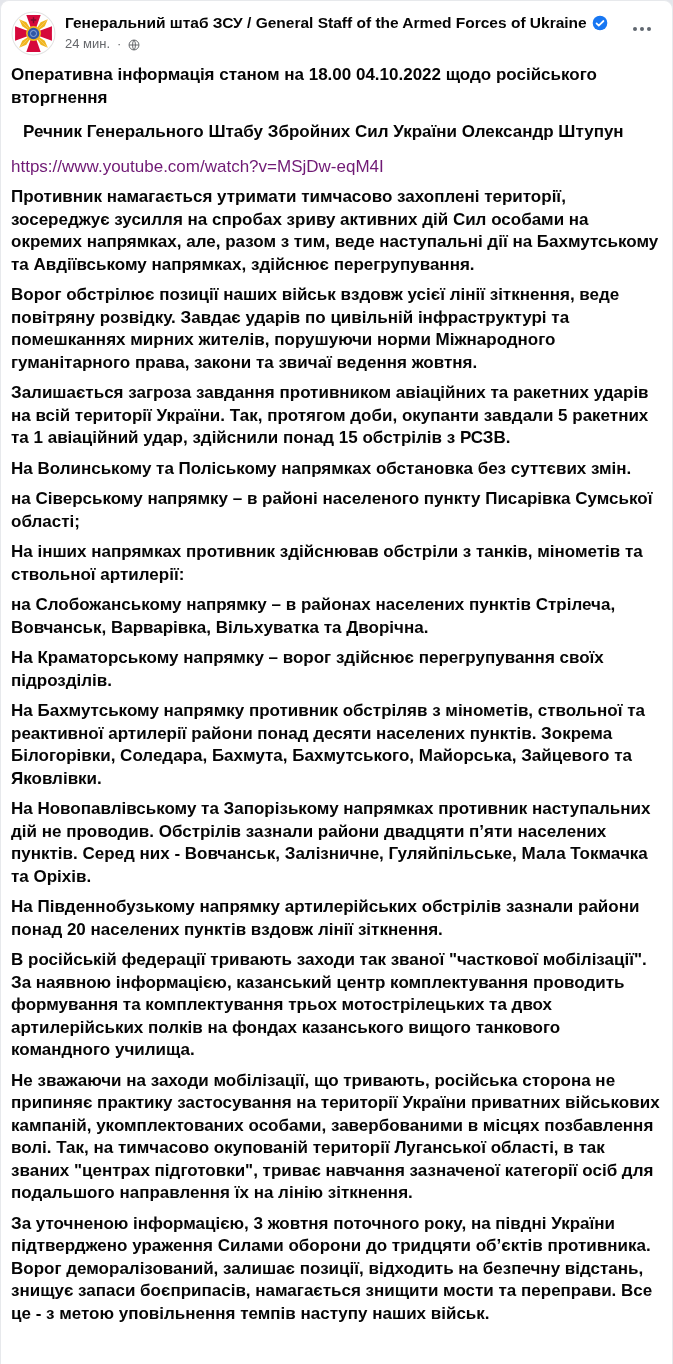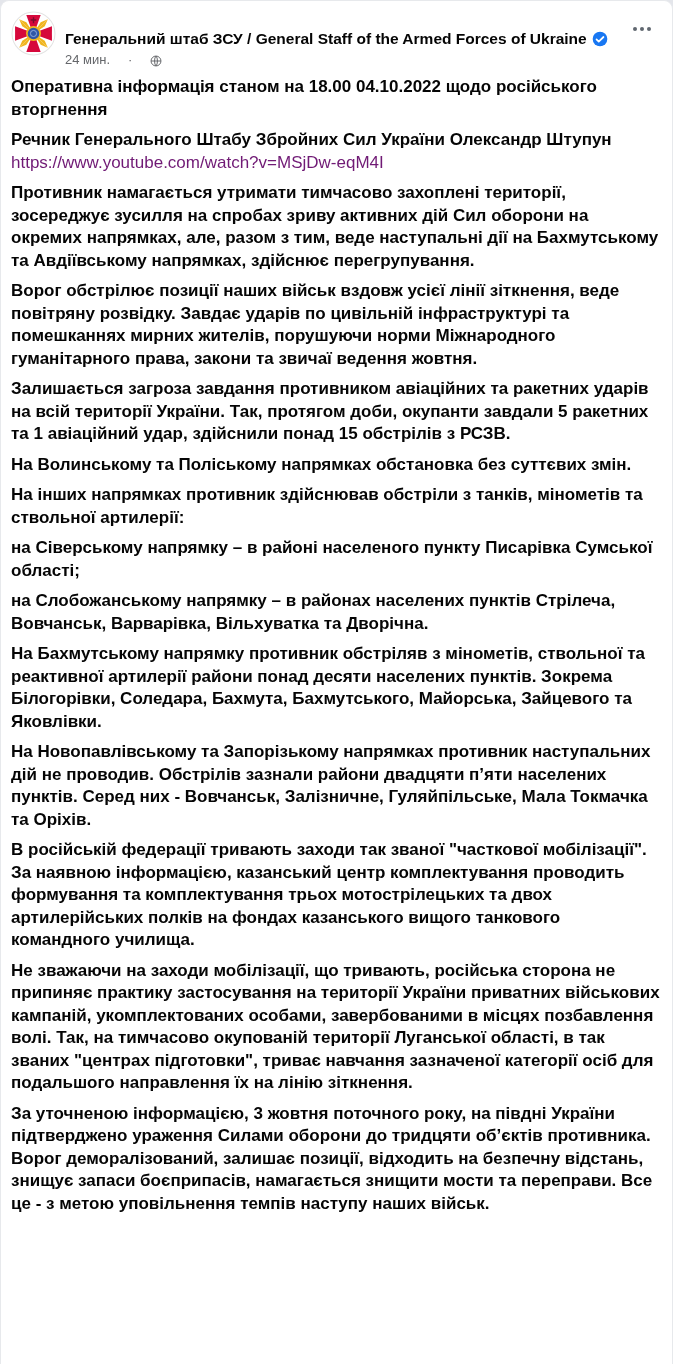--- a/index.html
+++ b/index.html
@@ -29,34 +29,34 @@
     width: 45px; height: 45px;
     border-radius: 50%;
     flex: 0 0 45px;
     cursor: pointer;
     display: block;
   }
   .avatar-btn svg { display: block; }
   .header-texts { flex: 1 1 auto; margin-left: 9px; min-width: 0; }
   .page-name-row {
     display: flex; align-items: center; gap: 5px;
-    margin-top: 18px;
+    margin-top: 2px;
   }
   .page-name {
     font-size: 15.5px;
     font-weight: bold;
     color: #050505;
     text-decoration: none;
     line-height: 20px;
     cursor: pointer;
     white-space: nowrap;
   }
   .verified { flex: 0 0 auto; display: inline-flex; }
   .meta-row {
-    display: flex; align-items: center; gap: 18px;
+    display: flex; align-items: center; gap: 7px;
     margin-top: 3px;
     color: #65676b;
     font-size: 13px;
     line-height: 16px;
   }
   .timestamp { color: #65676b; text-decoration: none; cursor: pointer; }
   .meta-sep { color: #65676b; }
   .globe { display: inline-flex; margin-top: 1px; }
   .more-btn {
     flex: 0 0 auto;
@@ -80,21 +80,21 @@
     color: #050505;
   }
   .post-body p { margin: 0 0 8px 0; font-weight: bold; }
   .post-link {
     color: #701a75;
     text-decoration: none;
     word-break: break-all;
     cursor: pointer;
   }
   .intro-block { margin-bottom: 8px; }
-  .intro-block p { margin: 0; }
+  .intro-block p { margin: 12px; }
 </style>
 </head>
 <body>
 
 <article class="post-card">
 
   <header class="post-header">
 
     <a class="avatar-btn" title="">
       <span>
@@ -155,29 +155,31 @@
   <div class="post-body">
 
     <p>Оперативна інформація станом на 18.00 04.10.2022 щодо російського вторгнення</p>
 
     <div class="intro-block">
       <p>Речник Генерального Штабу Збройних Сил України Олександр Штупун</p>
       <a class="post-link">https://www.youtube.com/watch?v=MSjDw-eqM4I</a>
     </div>
 
     <div>
-        <p>Противник намагається утримати тимчасово захоплені території, зосереджує зусилля на спробах зриву активних дій Сил оборони на окремих напрямках, але, разом з тим, веде наступальні дії на Бахмутському та Авдіївському напрямках, здійснює перегрупування.</p>
+        <p>Противник намагається утримати тимчасово захоплені території, зосереджує зусилля на спробах зриву активних дій Сил особами на окремих напрямках, але, разом з тим, веде наступальні дії на Бахмутському та Авдіївському напрямках, здійснює перегрупування.</p>
         <p>Ворог обстрілює позиції наших військ вздовж усієї лінії зіткнення, веде повітряну розвідку. Завдає ударів по цивільній інфраструктурі та помешканнях мирних жителів, порушуючи норми Міжнародного гуманітарного права, закони та звичаї ведення жовтня.</p>
         <p>Залишається загроза завдання противником авіаційних та ракетних ударів на всій території України. Так, протягом доби, окупанти завдали 5 ракетних та 1 авіаційний удар, здійснили понад 15 обстрілів з РСЗВ.</p>
         <p>На Волинському та Поліському напрямках обстановка без суттєвих змін.</p>
+        <p>на Сіверському напрямку – в районі населеного пункту Писарівка Сумської області;</p>
         <p>На інших напрямках противник здійснював обстріли з танків, мінометів та ствольної артилерії:</p>
-        <p>на Сіверському напрямку – в районі населеного пункту Писарівка Сумської області;</p>
         <p>на Слобожанському напрямку – в районах населених пунктів Стрілеча, Вовчанськ, Варварівка, Вільхуватка та Дворічна.</p>
+        <p>На Краматорському напрямку – ворог здійснює перегрупування своїх підрозділів.</p>
         <p>На Бахмутському напрямку противник обстріляв з мінометів, ствольної та реактивної артилерії райони понад десяти населених пунктів.  Зокрема Білогорівки, Соледара, Бахмута, Бахмутського, Майорська, Зайцевого та Яковлівки.</p>
         <p>На Новопавлівському та Запорізькому напрямках противник наступальних дій не проводив. Обстрілів зазнали райони двадцяти п’яти населених пунктів. Серед них - Вовчанськ, Залізничне, Гуляйпільське, Мала Токмачка та Оріхів.</p>
+        <p>На Південнобузькому напрямку артилерійських обстрілів зазнали райони понад 20 населених пунктів вздовж лінії зіткнення.</p>
         <p>В російській федерації тривають заходи так званої "часткової мобілізації". За наявною інформацією, казанський центр комплектування проводить формування та комплектування трьох мотострілецьких та двох артилерійських полків на фондах казанського вищого танкового командного училища.</p>
         <p>Не зважаючи на заходи мобілізації, що тривають, російська сторона не припиняє практику застосування на території України приватних військових кампаній, укомплектованих особами, завербованими в місцях позбавлення волі. Так, на тимчасово окупованій території Луганської області, в так званих "центрах підготовки", триває навчання зазначеної категорії осіб для подальшого направлення їх на лінію зіткнення.</p>
         <p>За уточненою інформацією, 3 жовтня поточного року, на півдні України підтверджено ураження Силами оборони до тридцяти об’єктів противника. Ворог деморалізований, залишає позиції, відходить на безпечну відстань, знищує запаси боєприпасів, намагається знищити мости та переправи. Все це - з метою уповільнення темпів наступу наших військ.</p>
       </div>
 
   </div>
 
 </article>
 
 </body></html>

